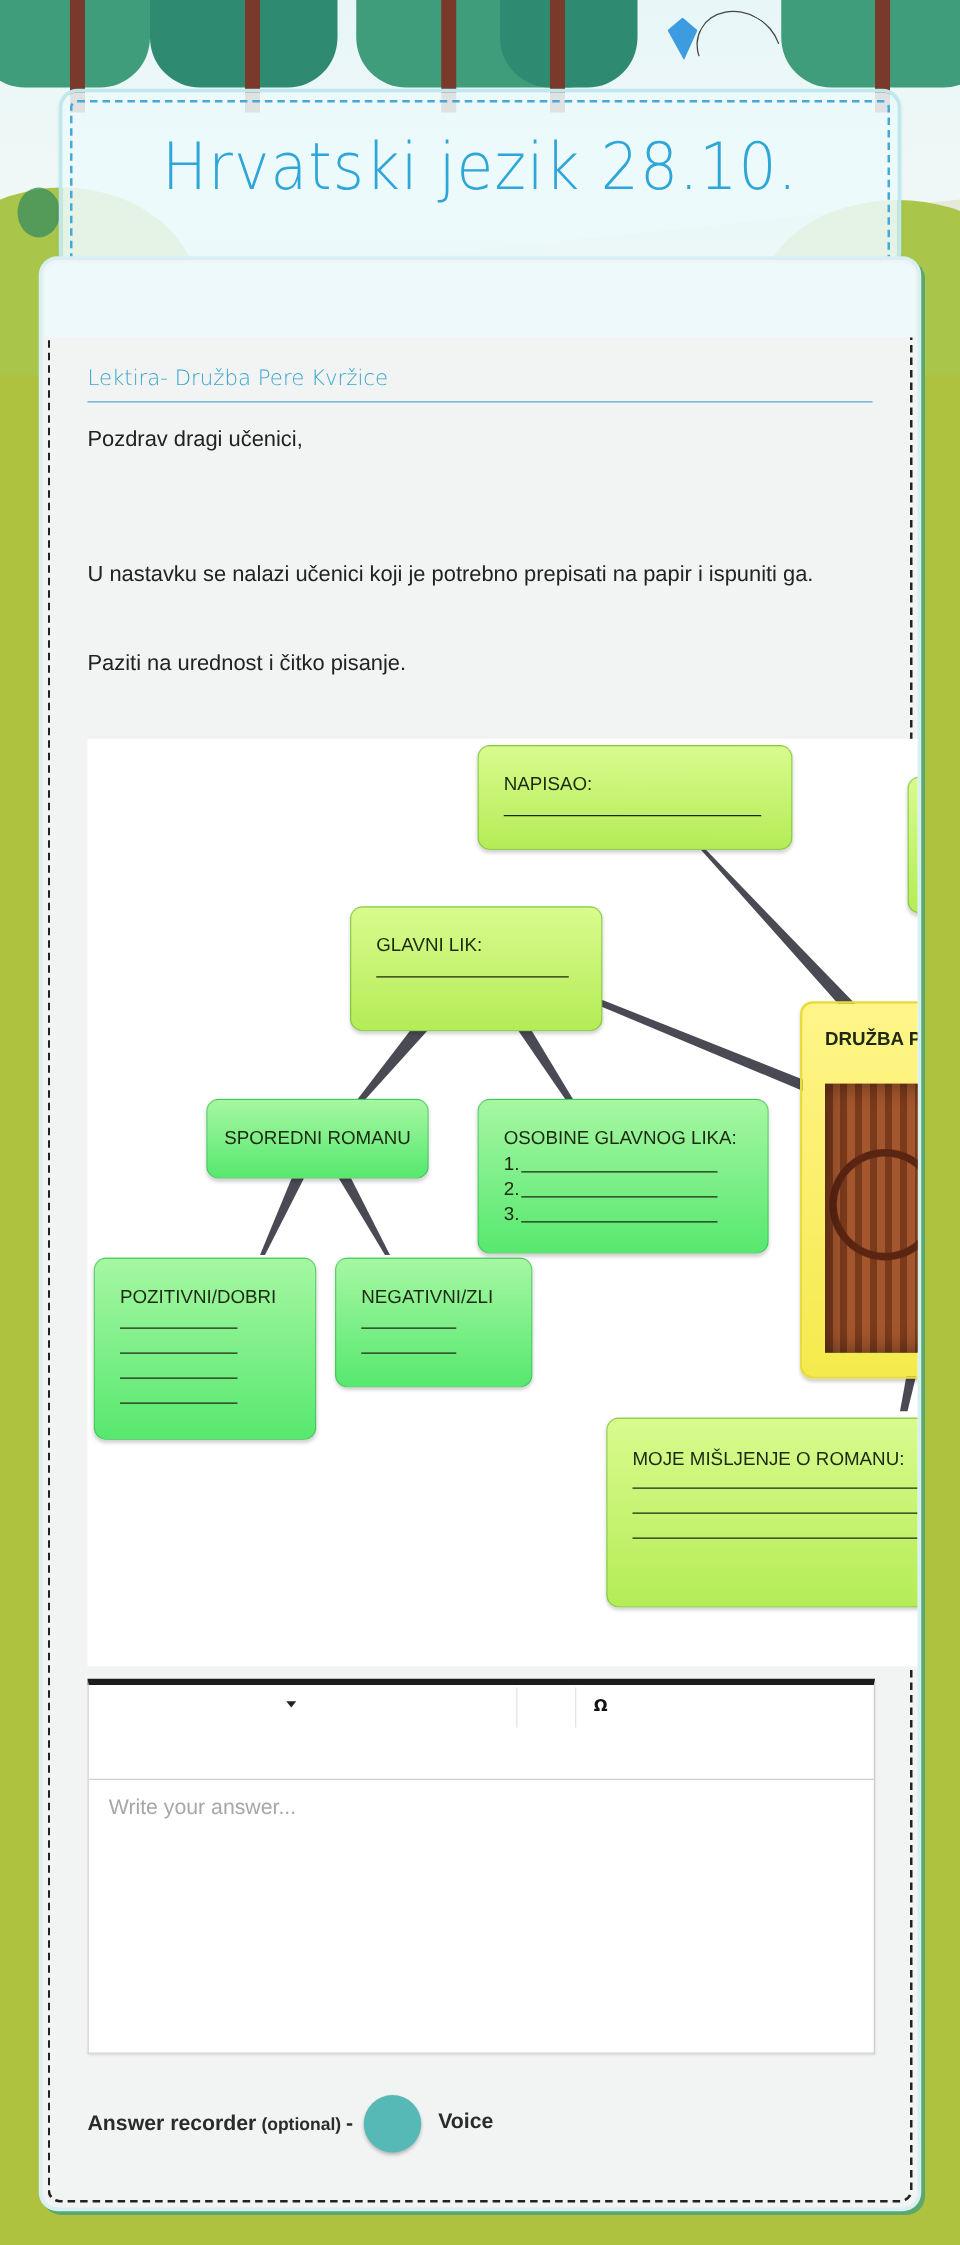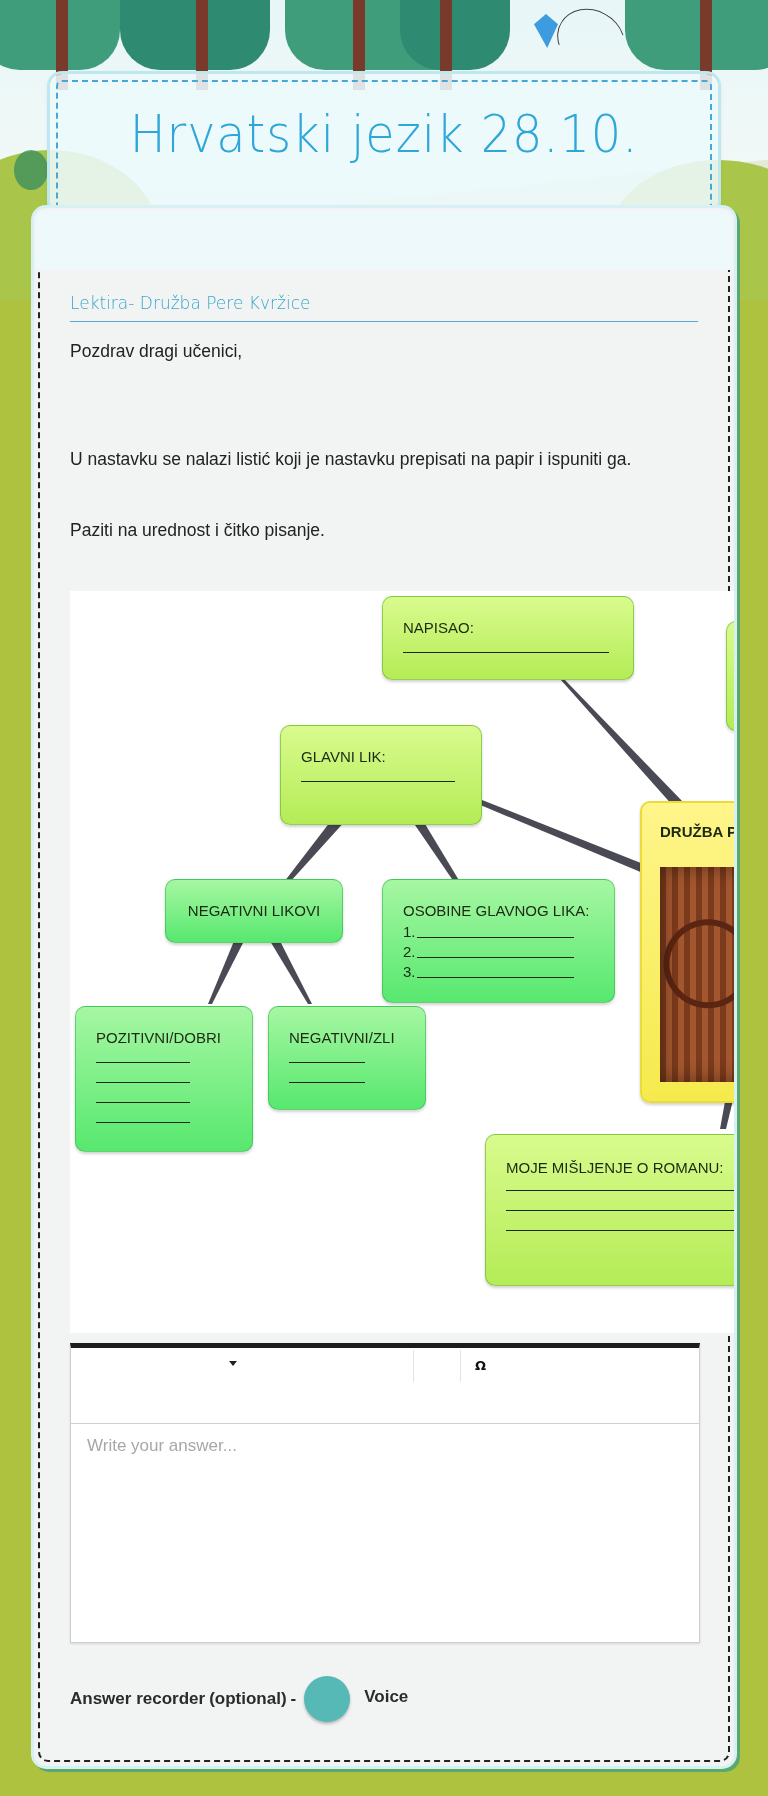--- a/index.html
+++ b/index.html
@@ -118,21 +118,21 @@
     position: absolute; left: 0; top: 76px; width: 628px; height: 219px;
     border: none; outline: none; resize: none; background: transparent;
     font-family: "Liberation Sans", sans-serif; font-size: 17px; color: #c2410c;
     padding: 12px 16px;
   }
   .answer-input::placeholder { color: #a7a7a7; }
 
   
   .recorder { position: absolute; left: 36px; top: 1468px; height: 46px; display: flex; align-items: center; }
   .rec-label { font-weight: bold; font-size: 17px; color: #2b2b2b; }
-  .rec-optional { font-weight: bold; font-size: 17px; color: #2b2b2b; margin-left: 4px; }
+  .rec-optional { font-weight: bold; font-size: 14px; color: #2b2b2b; margin-left: 4px; }
   .rec-dash { font-weight: bold; font-size: 17px; color: #2b2b2b; margin-left: 4px; }
   .rec-button { width: 46px; height: 46px; border-radius: 50%; background: #56b9b6; margin-left: 8px;
     box-shadow: 0 2px 3px rgba(0,0,0,.25); cursor: pointer; border: none; }
   .rec-voice { font-weight: bold; font-size: 17px; color: #2b2b2b; margin-left: 14px; margin-top: -4px; }
 </style>
 </head>
 <body>
 
 <div class="scene">
   <div class="canopy" style="left:-20px;width:140px;"></div>
@@ -158,21 +158,21 @@
 </div>
 
 <div class="main-card">
   <div class="card-top-band"></div>
 
   <h2 class="section-heading">Lektira- Družba Pere Kvržice</h2>
 
   <p class="body-text" style="top:132px;">Pozdrav dragi učenici,</p>
 
 
-  <p class="body-text" style="top:240px;">U nastavku se nalazi listić koji je nastavku prepisati na papir i ispuniti ga.</p>
+  <p class="body-text" style="top:240px;">U nastavku se nalazi učenici koji je potrebno prepisati na papir i ispuniti ga.</p>
 
   <p class="body-text" style="top:311px;">Paziti na urednost i čitko pisanje.</p>
 
   <div class="mindmap">
     <svg class="links" width="664" height="742">
       <polygon points="490,88 494,88 614,212 604,216" fill="#4a4a55"></polygon>
       <polygon points="408,213 412,209 596,282 592,290" fill="#4a4a55"></polygon>
       <polygon points="270,218 286,218 220,291 214,291" fill="#4a4a55"></polygon>
       <polygon points="334,218 346,218 390,291 384,291" fill="#4a4a55"></polygon>
       <polygon points="164,350 174,350 142,413 138,413" fill="#4a4a55"></polygon>
@@ -184,21 +184,21 @@
       <span>NAPISAO:</span>
       <span class="line" style="margin-right:4px;"></span>
     </div>
 
     <div class="node lime" style="left:210px;top:134px;width:202px;height:100px;">
       <span>GLAVNI LIK:</span>
       <span class="line" style="margin-right:6px;"></span>
     </div>
 
     <div class="node green" style="left:95px;top:288px;width:178px;height:64px;text-align:center;padding:22px 0 0 0;">
-      <span>NEGATIVNI LIKOVI</span>
+      <span>SPOREDNI ROMANU</span>
     </div>
 
     <div class="node green" style="left:312px;top:288px;width:233px;height:124px;padding-top:22px;">
       <span>OSOBINE GLAVNOG LIKA:</span>
       <div class="numline" style="margin-top:4px;margin-right:20px;">
           <span>1.</span>
           <span class="rule"></span>
         </div>
       <div class="numline" style="margin-right:20px;">
           <span>2.</span>

